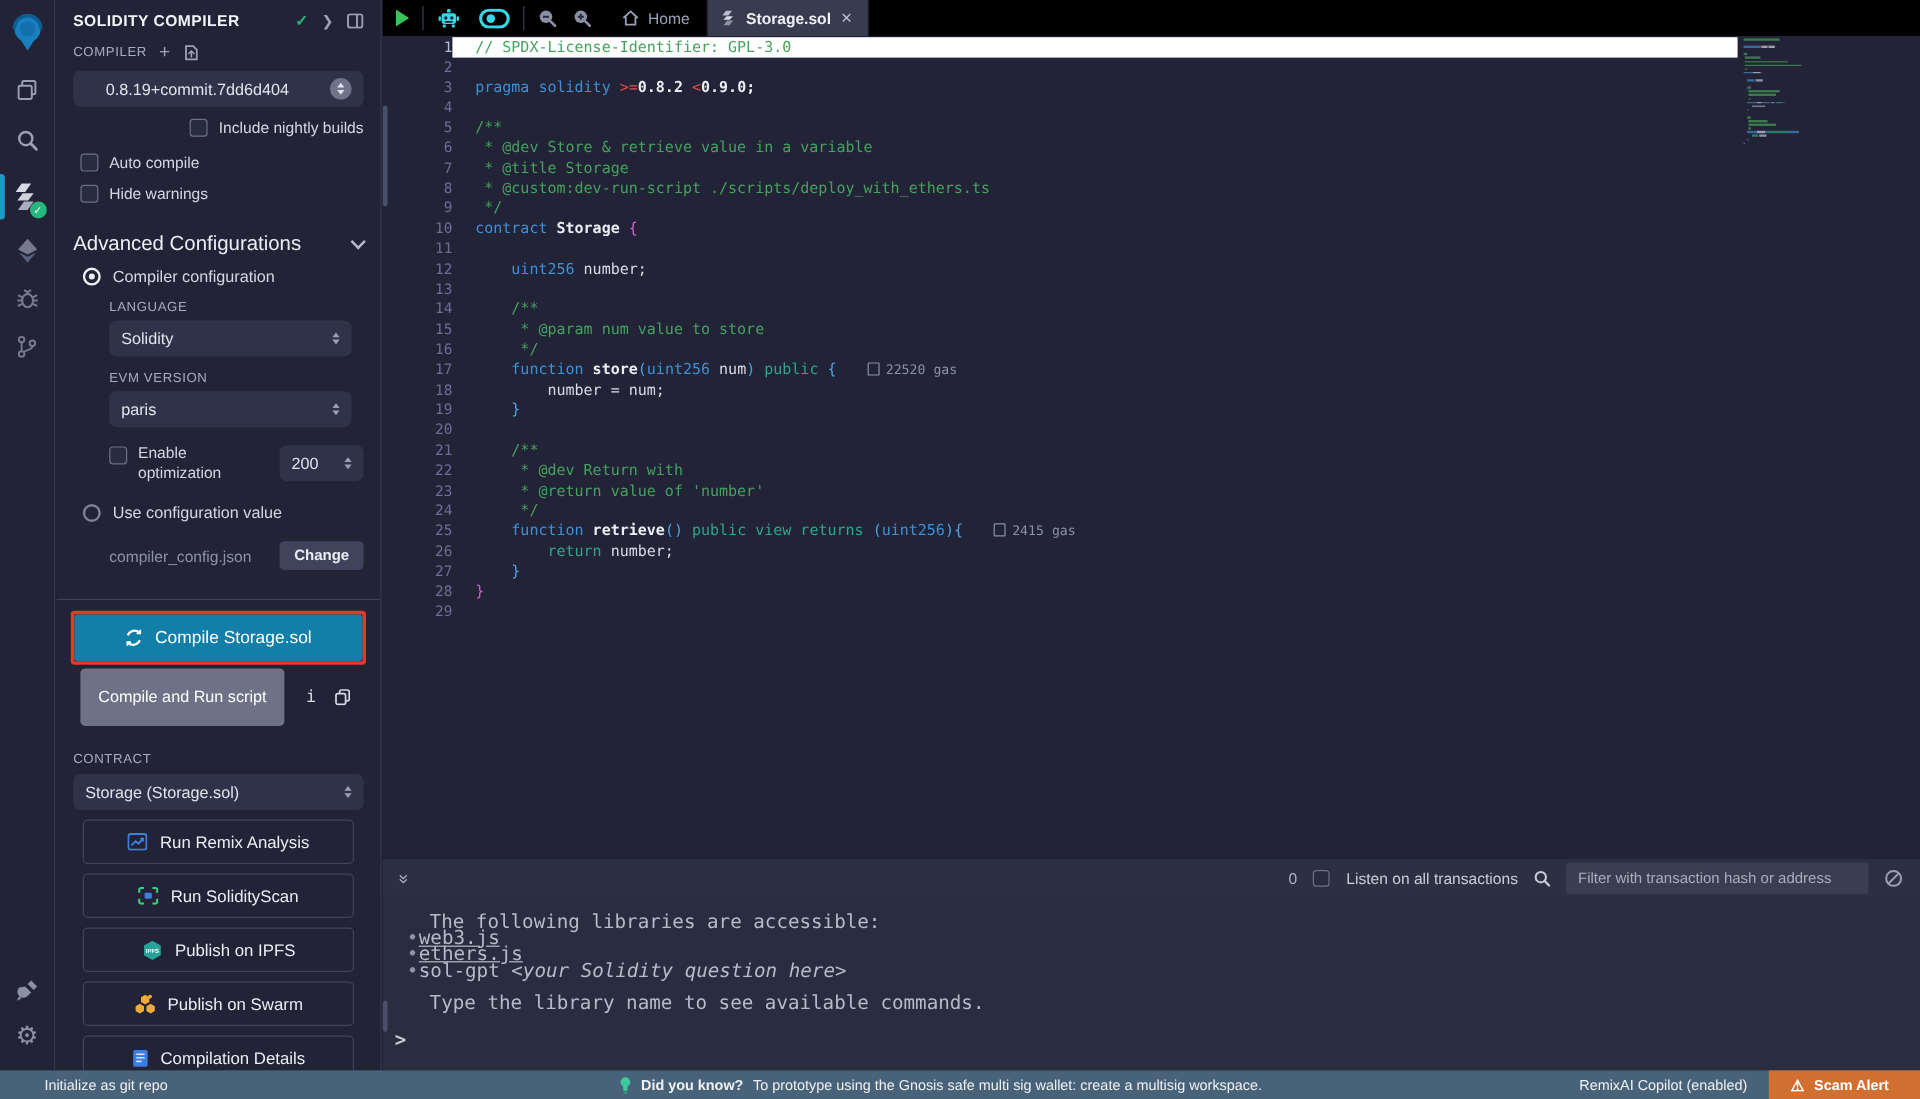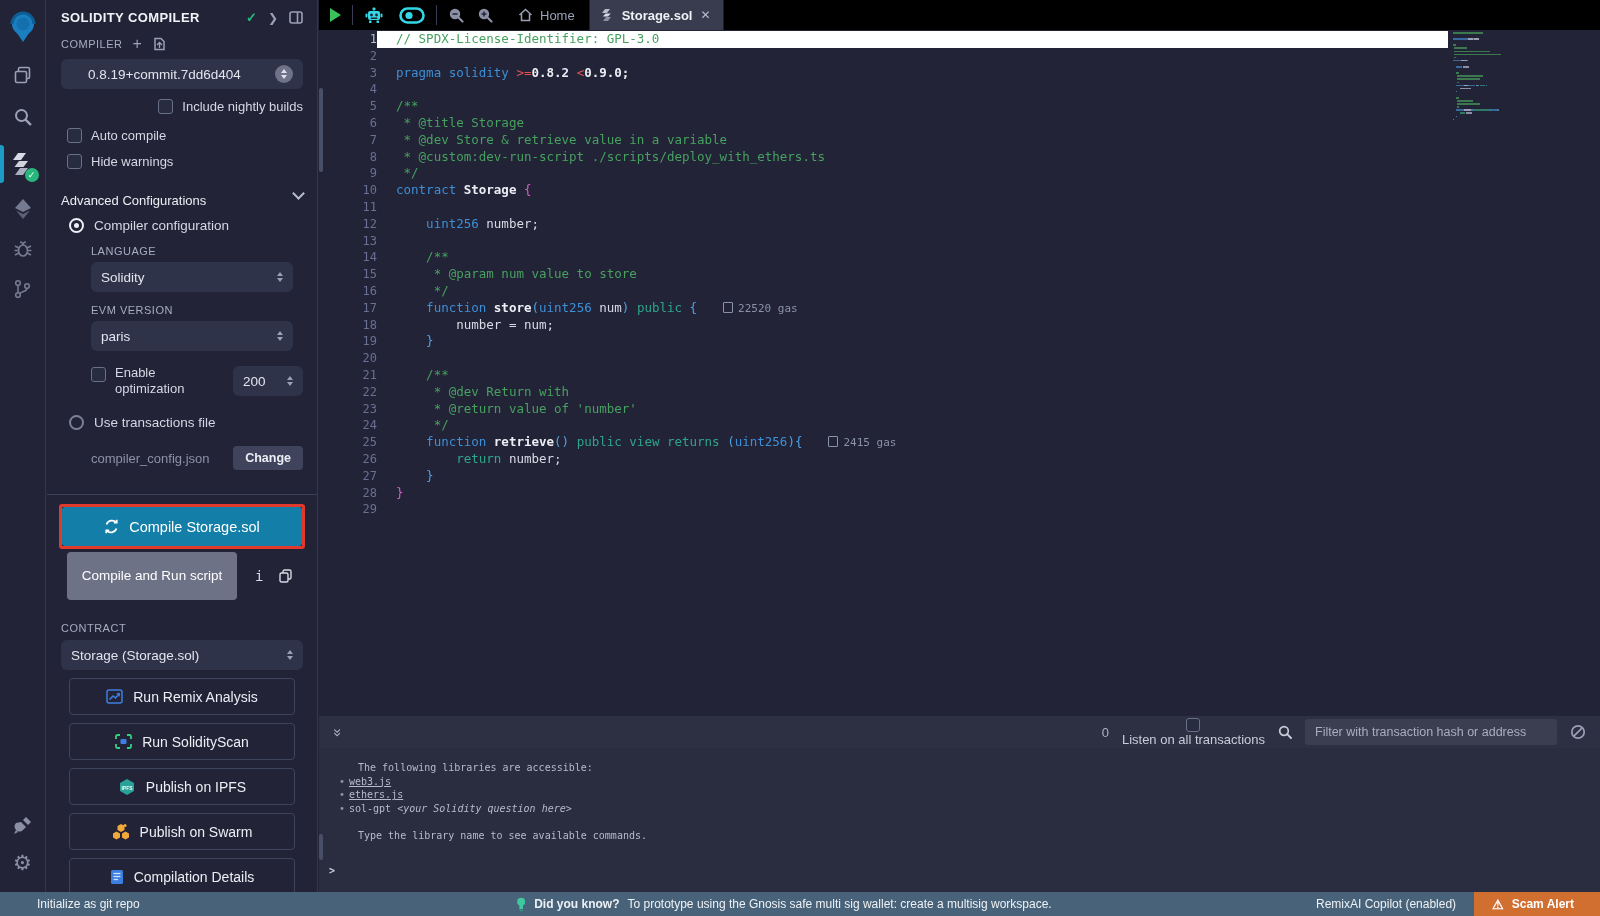--- a/index.html
+++ b/index.html
@@ -32,21 +32,21 @@
   .version-sel { margin:6px 14px 0 14px; }
   .ver-badge { margin-left:auto; width:18px; height:18px; border-radius:50%; background:#6e7389; display:flex; flex-direction:column; align-items:center; justify-content:center; gap:2px; }
   .ver-badge i, .updown i { display:block; width:0; height:0; border-left:3.5px solid transparent; border-right:3.5px solid transparent; }
   .ver-badge i.up { border-bottom:4px solid #dfe2ec; } .ver-badge i.dn { border-top:4px solid #dfe2ec; }
   .updown { display:flex; flex-direction:column; gap:2px; }
   .updown i.up { border-bottom:4px solid #9aa0b8; } .updown i.dn { border-top:4px solid #9aa0b8; }
   .cb { width:15px; height:15px; border:1px solid #6a7087; border-radius:3px; background:#282c40; flex:none; }
   .cb-row { display:flex; align-items:center; gap:9px; font-size:13px; color:#d5d7e4; }
   .nightly { margin:10px 14px 0 14px; justify-content:flex-end; }
   .autoc { margin:14px 14px 0 20px; } .hidew { margin:11px 14px 0 20px; }
-  .adv-title { display:flex; margin:24px 14px 0 14px; font-size:13px; color:#eceef5; }
+  .adv-title { display:flex; align-items:center; margin:24px 14px 0 14px; font-size:17px; color:#eceef5; }
   .chev-dn { margin-left:auto; width:9px; height:9px; border-right:2px solid #b9bdcd; border-bottom:2px solid #b9bdcd; transform:rotate(45deg); margin-top:-4px; }
   .radio-row { display:flex; align-items:center; gap:10px; font-size:13.5px; color:#d5d7e4; margin:10px 14px 0 22px; }
   .radio { width:15px; height:15px; border-radius:50%; border:2px solid #7c8198; flex:none; position:relative; }
   .radio.sel-r { border-color:#edeff6; } .radio.sel-r::after { content:""; position:absolute; left:3px; top:3px; width:5px; height:5px; border-radius:50%; background:#edeff6; }
   .indent { margin-left:44px; margin-right:14px; }
   .lang-label { display:block; margin:12px 14px 0 44px; }
   .w202 { width:202px; }
   .opt-row { display:flex; align-items:center; margin:14px 14px 0 44px; }
   .opt-lbl { display:flex; align-items:flex-start; gap:9px; font-size:13px; line-height:16px; }
   .opt-lbl .cb { margin-top:2px; }
@@ -88,24 +88,24 @@
   .gas::before { content:""; display:inline-block; width:8px; height:9px; border:1px solid #8a93a6; border-radius:1px; margin-right:5px; vertical-align:-1px; }
   .minimap { position:absolute; right:0; top:2px; width:152px; bottom:0; padding-left:5px; }
   .mm-row { height:1.6px; margin-bottom:1.5px; display:flex; }
   .mm-row i { display:block; height:100%; }
 
   
   .termbar { position:absolute; top:716px; left:0; right:0; height:32px; background:#2c3042; display:flex; align-items:center; padding:0 14px 0 12px; }
   .chev2 { color:#aab0c2; font-size:15px; transform:rotate(-90deg); display:inline-block; }
   .term-right { margin-left:auto; display:flex; align-items:center; gap:13px; }
   .t-count { color:#aeb2c3; font-size:13px; }
-  .t-listen { display:flex; align-items:center; gap:0; color:#c9ccd8; font-size:13px;flex-direction:column; }
+  .t-listen { display:flex; align-items:center; gap:14px; color:#c9ccd8; font-size:13px; }
   .t-input { width:252px; height:26px; background:#3a3e50; border:none; border-radius:3px; color:#e2e4ed; font-size:12.5px; padding:0 10px; font-family:"Liberation Sans", sans-serif; }
   .t-input::placeholder { color:#a9adbd; }
-  .termout { position:absolute; top:748px; left:0; right:0; bottom:0; background:#2a2d40; font-family:"DejaVu Sans Mono", monospace; font-size:10px; color:#b7bac9; padding:13px 0 0 20px; }
+  .termout { position:absolute; top:748px; left:0; right:0; bottom:0; background:#2a2d40; font-family:"DejaVu Sans Mono", monospace; font-size:16px; color:#b7bac9; padding:13px 0 0 20px; }
   .t-line { height:13.6px; line-height:13.6px; white-space:pre; }
   .t-line .lnk { text-decoration:underline; }
   .t-line .it { font-style:italic; }
   .t-bullet { display:inline-block; width:10px; color:#8d92a8; }
   .t-pad { padding-left:19px; }
   .prompt { position:absolute; left:10px; bottom:16px; color:#c9ccd8; font-weight:bold; }
   .term-scroll { position:absolute; left:0; top:86px; width:4px; height:26px; border-radius:2px; background:#4a4f68; }
 
   
   .sb-left { margin-left:37px; }
@@ -260,21 +260,21 @@
       <span>200</span>
       <span class="updown">
           <i class="up"></i>
           <i class="dn"></i>
         </span>
     </div>
   </div>
 
   <div class="radio-row" style="margin-top:18px;">
     <span class="radio"></span>
-    <span>Use transactions file</span>
+    <span>Use configuration value</span>
   </div>
 
   <div class="cfgfile-row">
     <span class="cfgfile">compiler_config.json</span>
     <span class="change-btn">Change</span>
   </div>
 
   <div class="sep"></div>
 
   <div class="compile-wrap">
@@ -448,22 +448,22 @@
         <div>27</div>
         <div>28</div>
         <div>29</div>
       </div>
     <div class="codepane" id="codepane">
         <div class="code-line active-line"><span class="tk-c">// SPDX-License-Identifier: GPL-3.0</span></div>
         <div class="code-line"></div>
         <div class="code-line"><span class="tk-k">pragma solidity </span><span class="tk-o">&gt;=</span><span class="tk-w">0.8.2 </span><span class="tk-o">&lt;</span><span class="tk-w">0.9.0;</span></div>
         <div class="code-line"></div>
         <div class="code-line"><span class="tk-c">/**</span></div>
+        <div class="code-line"><span class="tk-c"> * @dev Store &amp; retrieve value in a variable</span></div>
         <div class="code-line"><span class="tk-c"> * @title Storage</span></div>
-        <div class="code-line"><span class="tk-c"> * @dev Store &amp; retrieve value in a variable</span></div>
         <div class="code-line"><span class="tk-c"> * @custom:dev-run-script ./scripts/deploy_with_ethers.ts</span></div>
         <div class="code-line"><span class="tk-c"> */</span></div>
         <div class="code-line"><span class="tk-k">contract </span><span class="tk-w">Storage </span><span class="tk-b1">{</span></div>
         <div class="code-line"></div>
         <div class="code-line"><span class="tk-p">    </span><span class="tk-k">uint256</span><span class="tk-p"> number;</span></div>
         <div class="code-line"></div>
         <div class="code-line"><span class="tk-c">    /**</span></div>
         <div class="code-line"><span class="tk-c">     * @param num value to store</span></div>
         <div class="code-line"><span class="tk-c">     */</span></div>
         <div class="code-line"><span class="tk-p">    </span><span class="tk-k">function </span><span class="tk-w">store</span><span class="tk-b2">(</span><span class="tk-k">uint256</span><span class="tk-p"> num</span><span class="tk-b2">)</span><span class="tk-p"> </span><span class="tk-g">public</span><span class="tk-p"> </span><span class="tk-b2">{</span><span class="gas">22520 gas</span></div>

